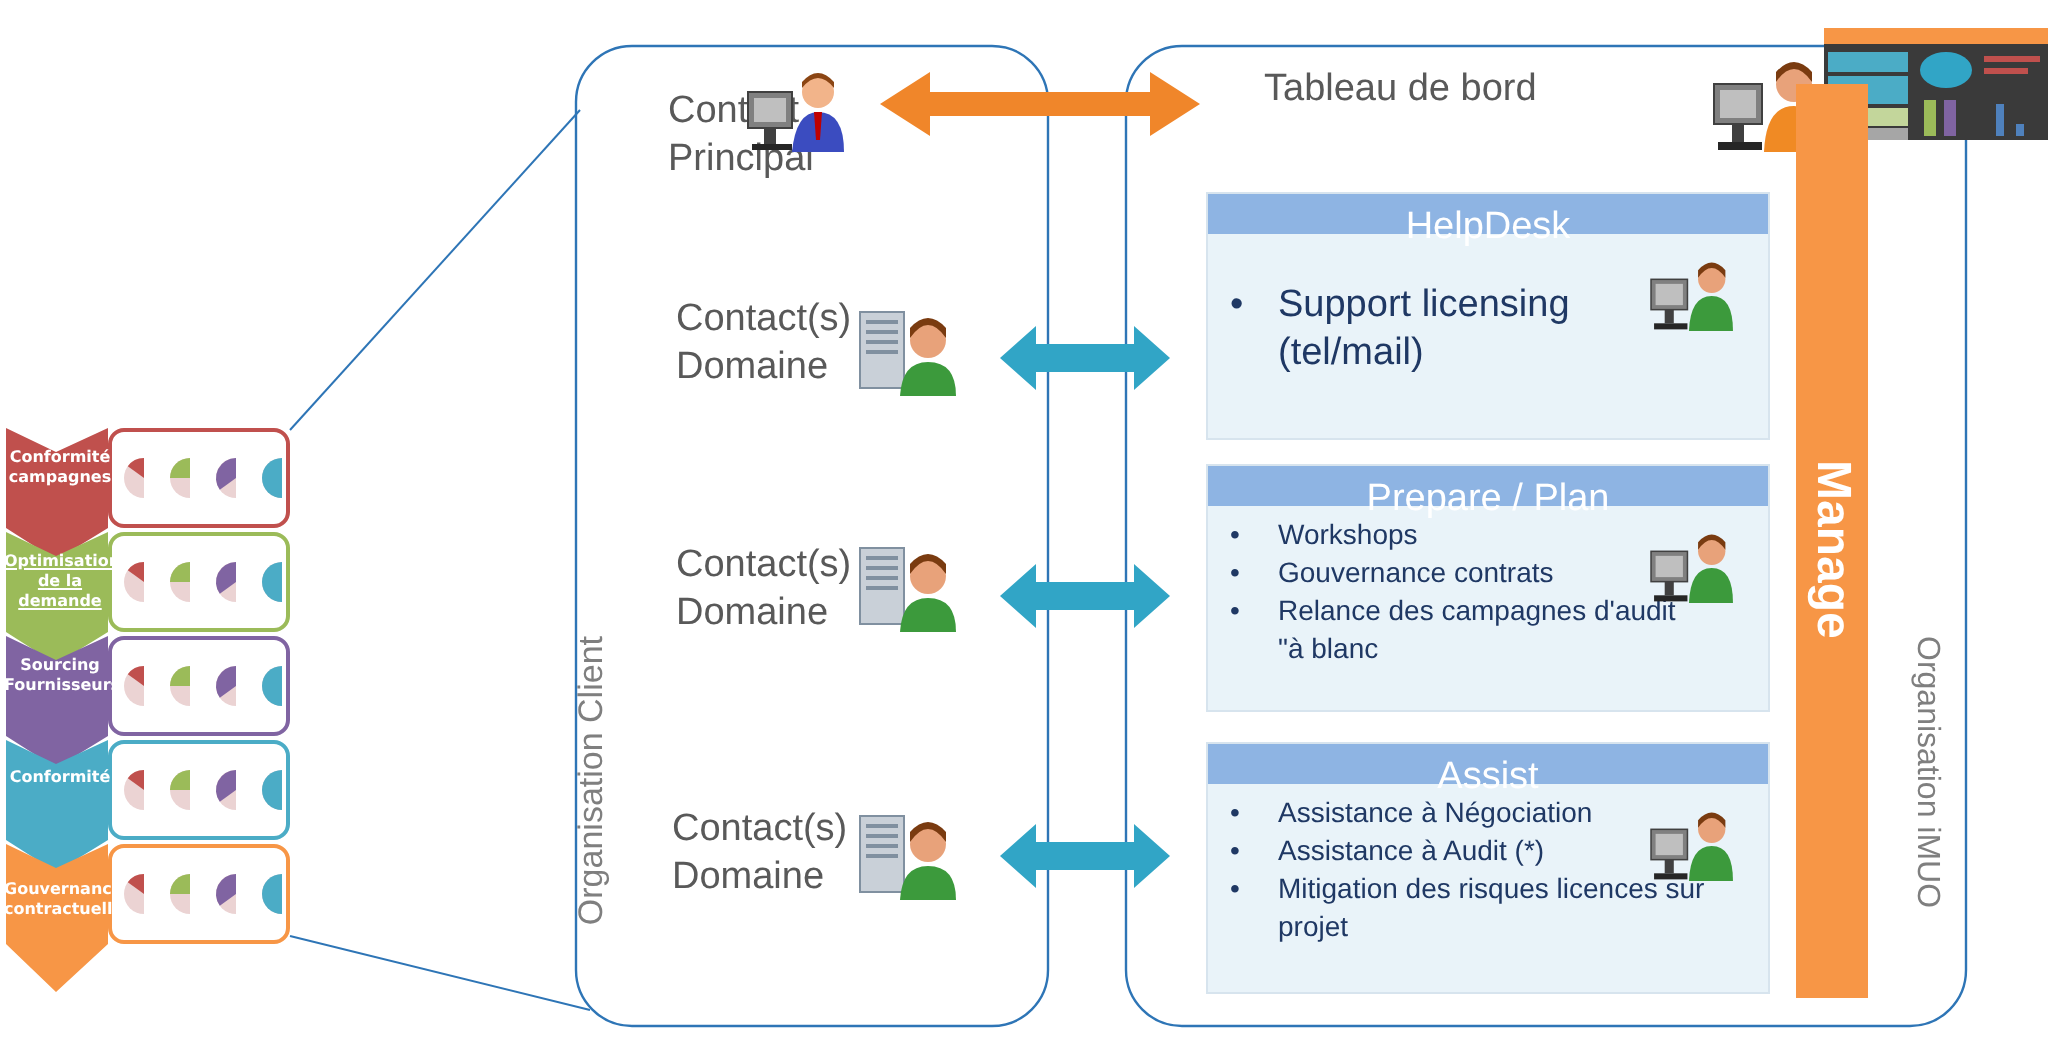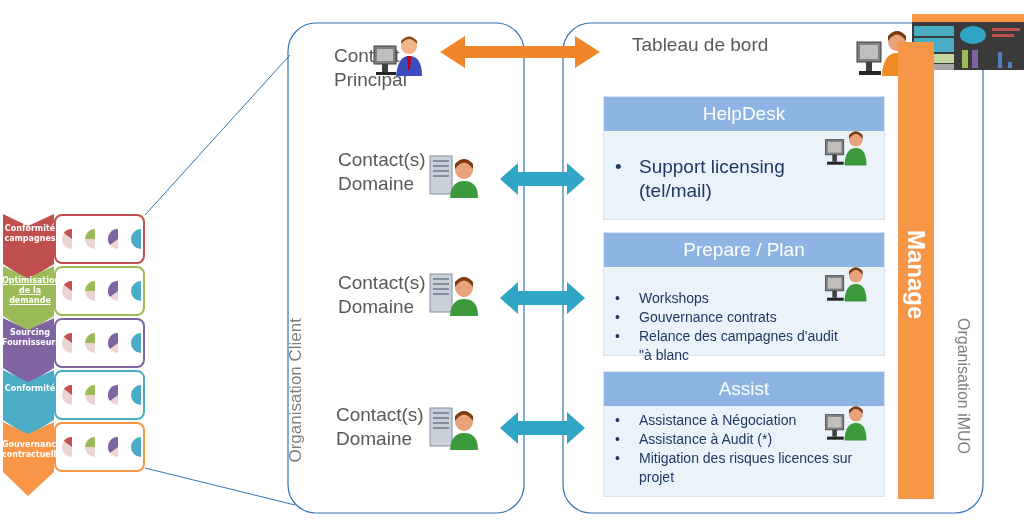--- a/index.html
+++ b/index.html
@@ -4,21 +4,21 @@
 <style>
   html, body { margin:0; padding:0; }
   body { width:1024px; height:530px; position:relative; background:#ffffff; overflow:hidden;
          font-family:"Liberation Sans", sans-serif; }
   .abs { position:absolute; }
   svg.bg { position:absolute; left:0; top:0; }
   .chev-label { position:absolute; left:0; width:56px; text-align:center; color:#fff; font-weight:bold;
                 font-size:8px; line-height:10px; font-family:"DejaVu Sans", sans-serif; }
   .big-text { color:#595959; font-size:19px; line-height:24px; font-family:"Liberation Sans", sans-serif; }
   .panel { position:absolute; left:603px; width:282px; background:#e9f3f9; border:1px solid #d7e4ee; box-sizing:border-box; }
-  .panel-head { height:34px; background:#8eb4e3; color:#fff; font-size:19px; text-align:center; line-height:34px; }
+  .panel-head { height:20px; background:#8eb4e3; color:#fff; font-size:19px; text-align:center; line-height:34px; }
   .panel ul { list-style:none; margin:0; padding:4px 0 0 0; }
   .panel li { position:relative; padding-left:35px; color:#1f3864; font-size:14px; line-height:19px; }
   .panel li::before { content:"•"; position:absolute; left:11px; }
   .panel.big li { font-size:19px; line-height:24px; color:#1f3864; }
   .manage { position:absolute; left:898px; top:42px; width:36px; height:457px; background:#f79646; }
   .manage-label { position:absolute; left:898px; top:230px; width:36px; height:100px;
                   color:#fff; font-size:24px; font-weight:bold; writing-mode:vertical-rl; text-align:left; line-height:36px; }
   .vlabel { position:absolute; writing-mode:vertical-rl; color:#7f7f7f; font-size:17px; }
 </style>
 </head>
@@ -211,21 +211,21 @@
     <rect x="11" y="34" width="6" height="9" fill="#404040"></rect>
     <rect x="4" y="43" width="22" height="4" fill="#262626"></rect>
     <circle cx="42" cy="14" r="9" fill="#e8a27a"></circle>
     <path d="M33 13 Q42 0 51 13 L51 8 Q42 -2 33 8 Z" fill="#7a3b10"></path>
     <path d="M27 48 Q28 25 42 25 Q56 25 56 48 Z" fill="#3c9a3c"></path>
   </svg></div>
 </div>
 
 <div class="panel" style="top:232px;height:124px;">
   <div class="panel-head">Prepare / Plan</div>
-  <ul style="padding-top:22px;width:240px;">
+  <ul style="padding-top:5px;width:240px;">
     <li>Workshops</li>
     <li>Gouvernance contrats</li>
     <li>Relance des campagnes d'audit "à blanc</li>
   </ul>
   <div class="abs ws small" style="left:220px;top:30px;"><svg width="44" height="42" viewBox="0 0 58 50">
     <rect x="2" y="14" width="24" height="20" fill="#808080" stroke="#404040"></rect>
     <rect x="5" y="17" width="18" height="14" fill="#bfbfbf"></rect>
     <rect x="11" y="34" width="6" height="9" fill="#404040"></rect>
     <rect x="4" y="43" width="22" height="4" fill="#262626"></rect>
     <circle cx="42" cy="14" r="9" fill="#e8a27a"></circle>

